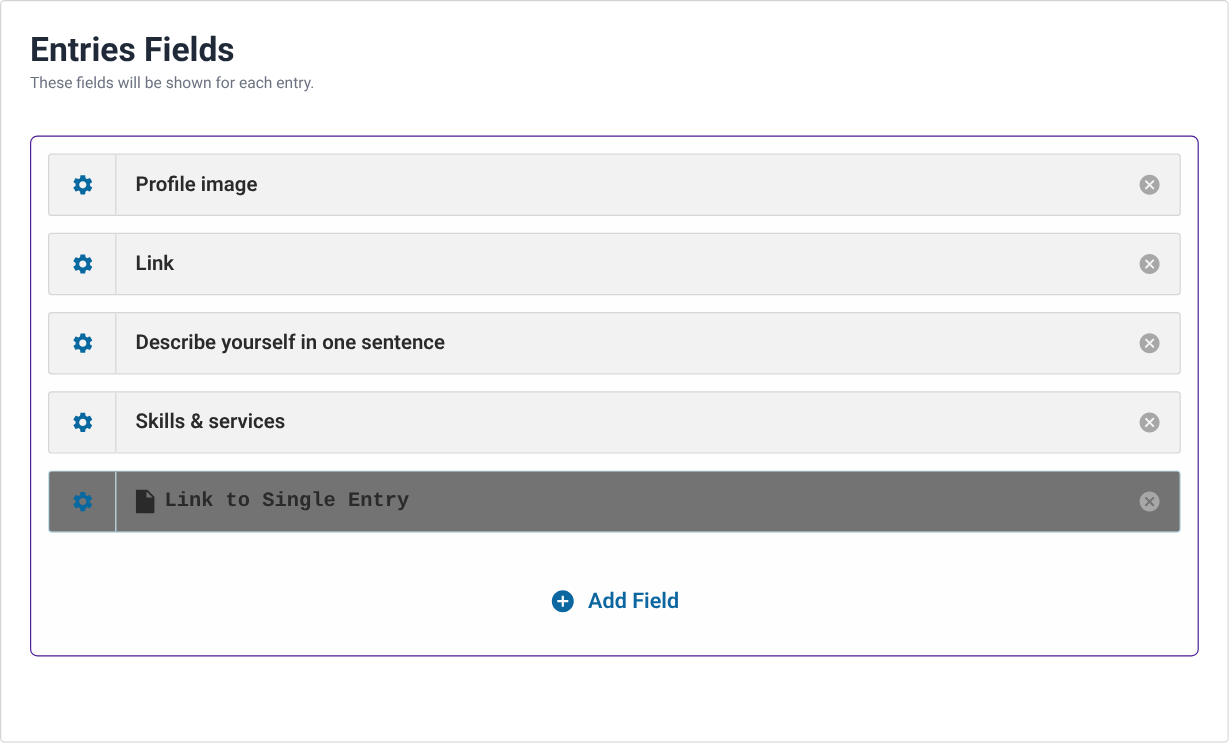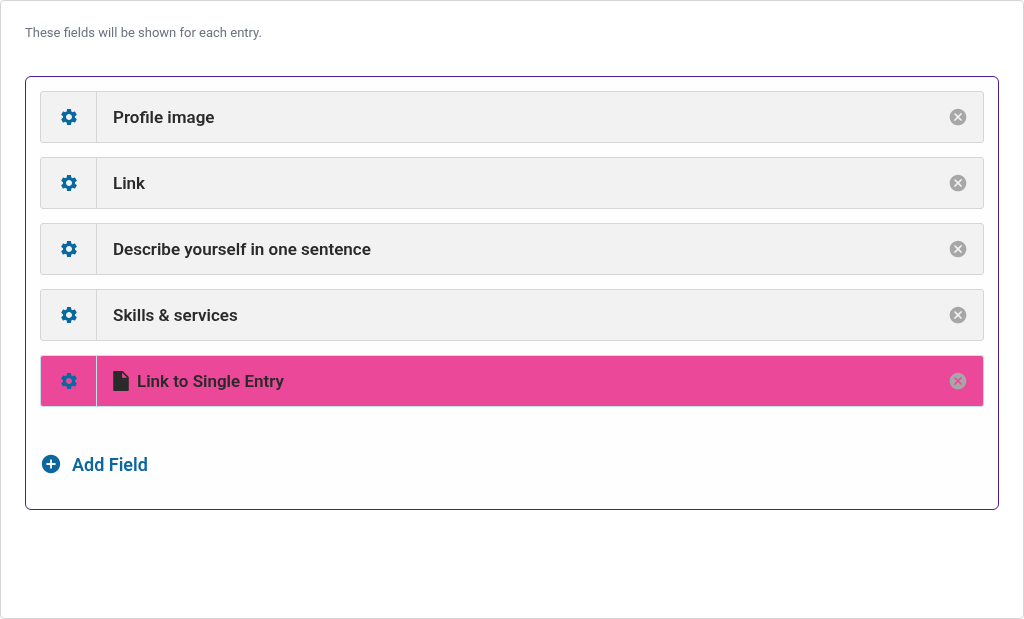--- a/index.html
+++ b/index.html
@@ -67,22 +67,23 @@
       border-radius: 3px;
       margin-bottom: 14px;
       background: #f2f2f2;
       height: 52px;
       overflow: hidden;
     }
     .field-row:last-of-type {
       margin-bottom: 0;
     }
     .field-row.highlighted {
-      background: #ec4899;
+      background: #737373;
       border-color: #c5dfeb;
+      font-family: Liberation Mono, monospace;
     }
     .gear-cell {
       width: 56px;
       display: flex;
       align-items: center;
       justify-content: center;
       border-right: 1px solid #d6d6d6;
       cursor: pointer;
     }
     .field-row.highlighted .gear-cell {
@@ -117,40 +118,41 @@
       cursor: pointer;
     }
     .remove-icon {
       width: 20px;
       height: 20px;
       color: #a7a7a7;
     }
     .add-field-row {
       display: flex;
       align-items: center;
-      justify-content: flex-start;
+      justify-content: center;
       gap: 10px;
       padding: 32px 0 20px 0;
       cursor: pointer;
     }
     .add-icon {
       width: 22px;
       height: 22px;
       color: #0c67a1;
     }
     .add-label {
       font-size: 18px;
       font-weight: 600;
       color: #0c67a1;
     }
   </style>
 </head>
 <body>
 
 <div class="panel">
+  <h1 class="header-title">Entries Fields</h1>
   <p class="header-subtitle">These fields will be shown for each entry.</p>
 
 
   <div class="fields-container">
 
     <div class="field-row">
       <div class="gear-cell">
         <svg class="gear-icon" viewBox="0 0 24 24" fill="currentColor">
             <path d="M19.14,12.94c0.04-0.3,0.06-0.61,0.06-0.94c0-0.32-0.02-0.64-0.07-0.94l2.03-1.58c0.18-0.14,0.23-0.41,0.12-0.61 l-1.92-3.32c-0.12-0.22-0.37-0.29-0.59-0.22l-2.39,0.96c-0.5-0.38-1.03-0.7-1.62-0.94L14.4,2.81c-0.04-0.24-0.24-0.41-0.48-0.41 h-3.84c-0.24,0-0.43,0.17-0.47,0.41L9.25,5.35C8.66,5.59,8.12,5.92,7.63,6.29L5.24,5.33c-0.22-0.08-0.47,0-0.59,0.22L2.74,8.87 C2.62,9.08,2.66,9.34,2.86,9.48l2.03,1.58C4.84,11.36,4.8,11.69,4.8,12s0.02,0.64,0.07,0.94l-2.03,1.58 c-0.18,0.14-0.23,0.41-0.12,0.61l1.92,3.32c0.12,0.22,0.37,0.29,0.59,0.22l2.39-0.96c0.5,0.38,1.03,0.7,1.62,0.94l0.36,2.54 c0.05,0.24,0.24,0.41,0.48,0.41h3.84c0.24,0,0.44-0.17,0.47-0.41l0.36-2.54c0.59-0.24,1.13-0.56,1.62-0.94l2.39,0.96 c0.22,0.08,0.47,0,0.59-0.22l1.92-3.32c0.12-0.22,0.07-0.47-0.12-0.61L19.14,12.94z M12,15.6c-1.98,0-3.6-1.62-3.6-3.6 s1.62-3.6,3.6-3.6s3.6,1.62,3.6,3.6S13.98,15.6,12,15.6z"></path>
           </svg>

